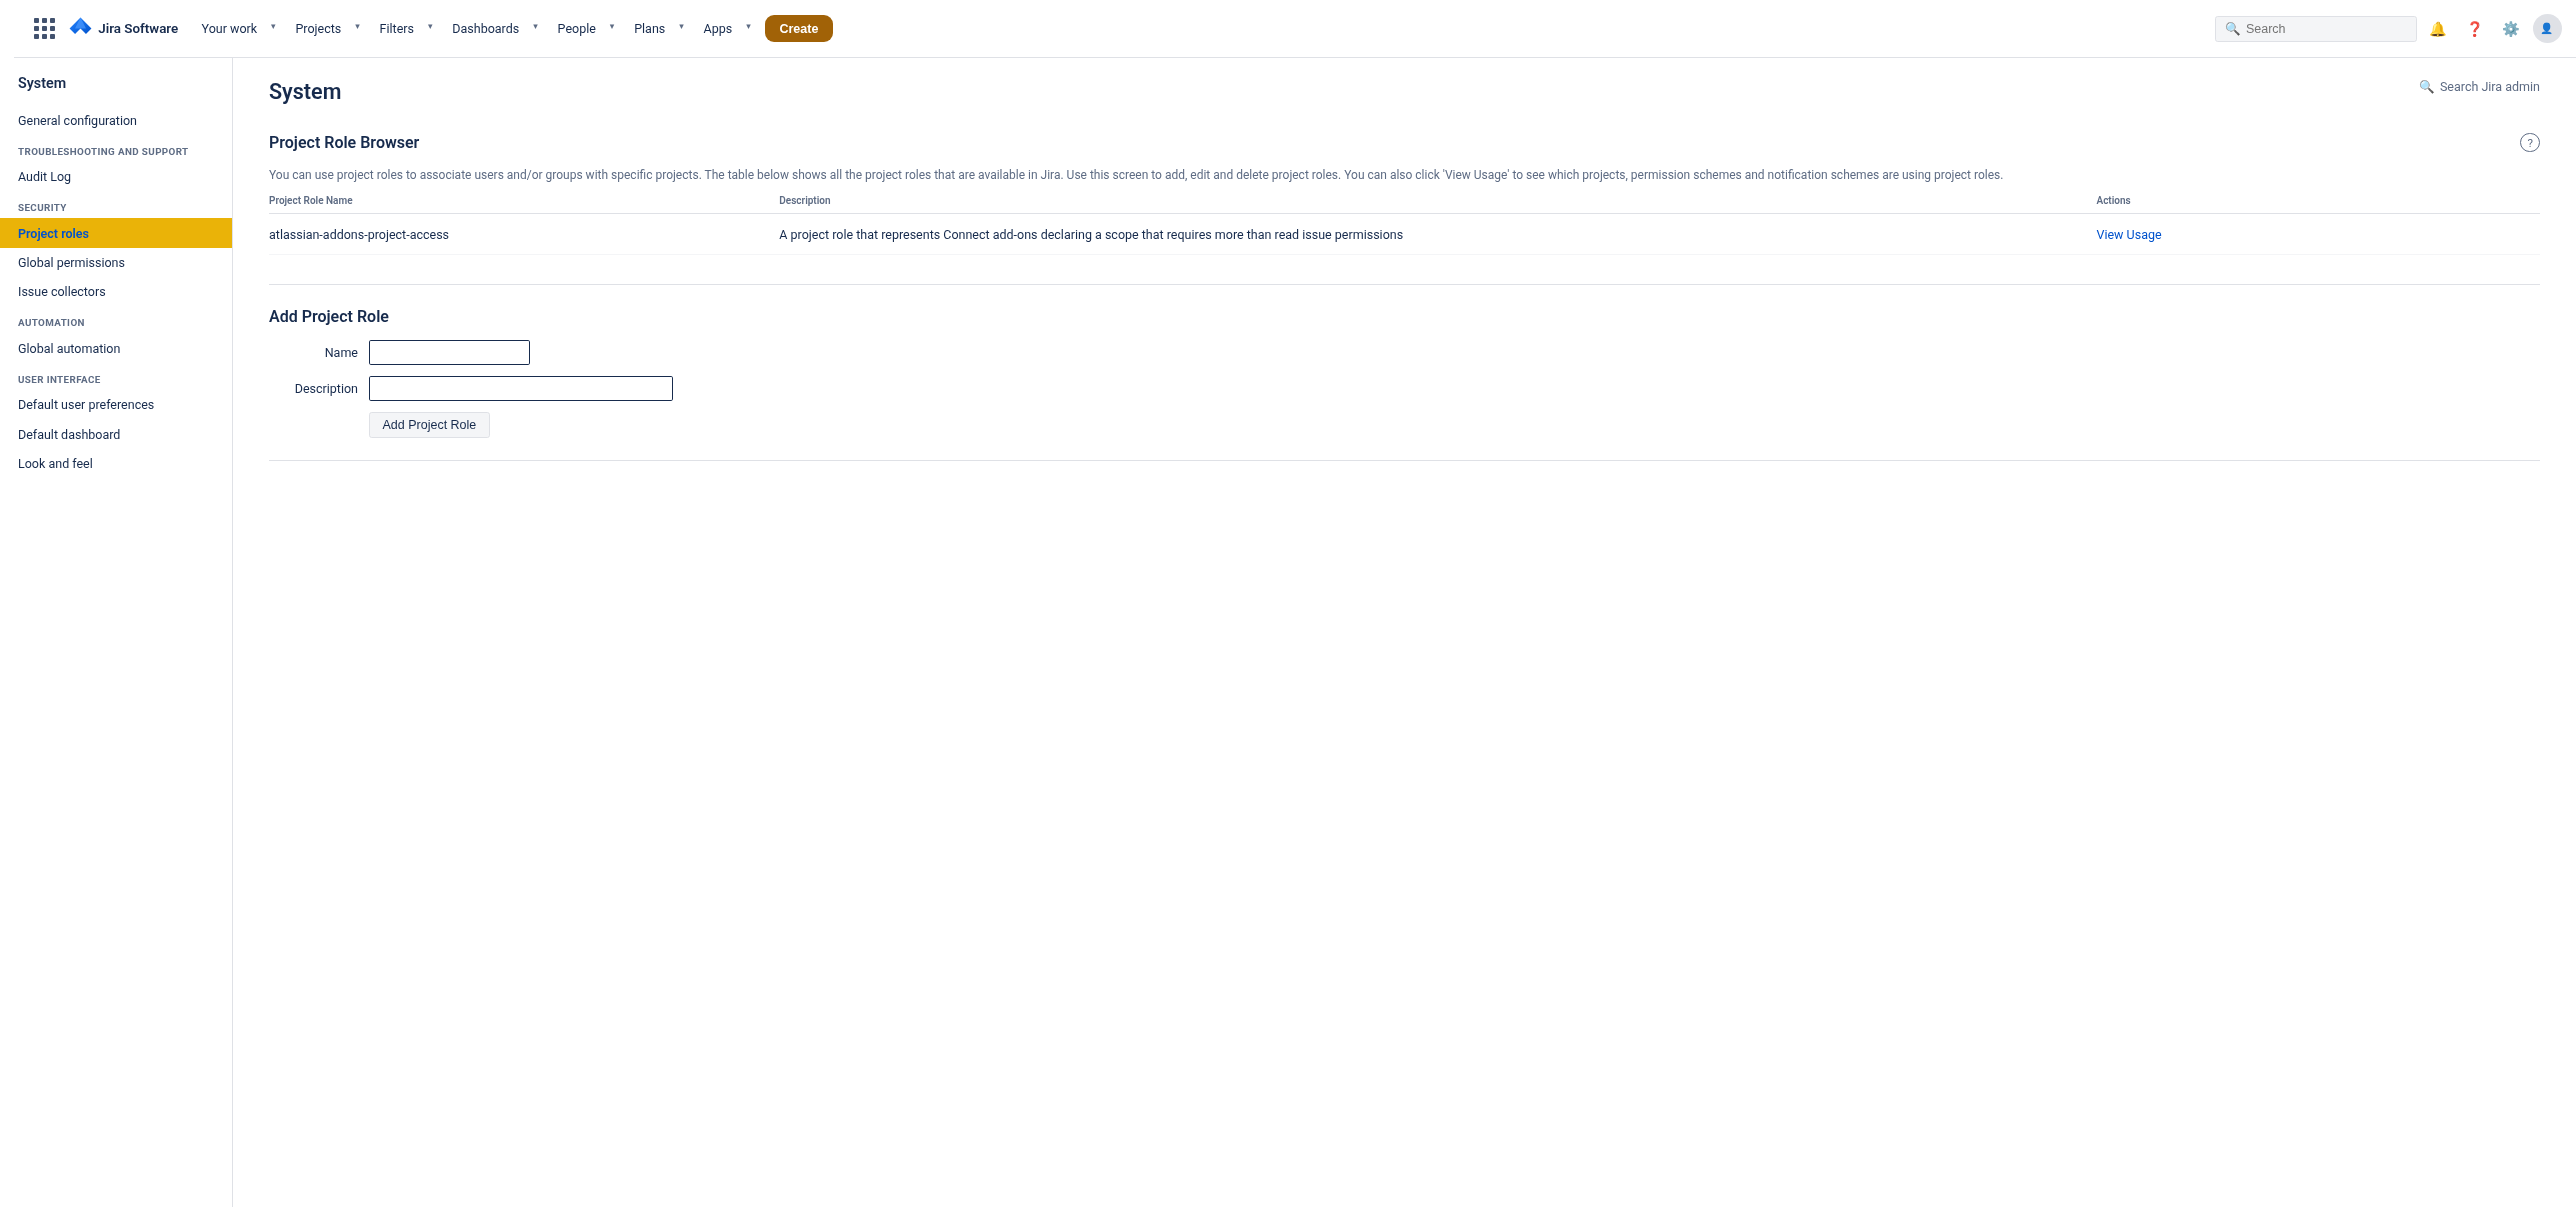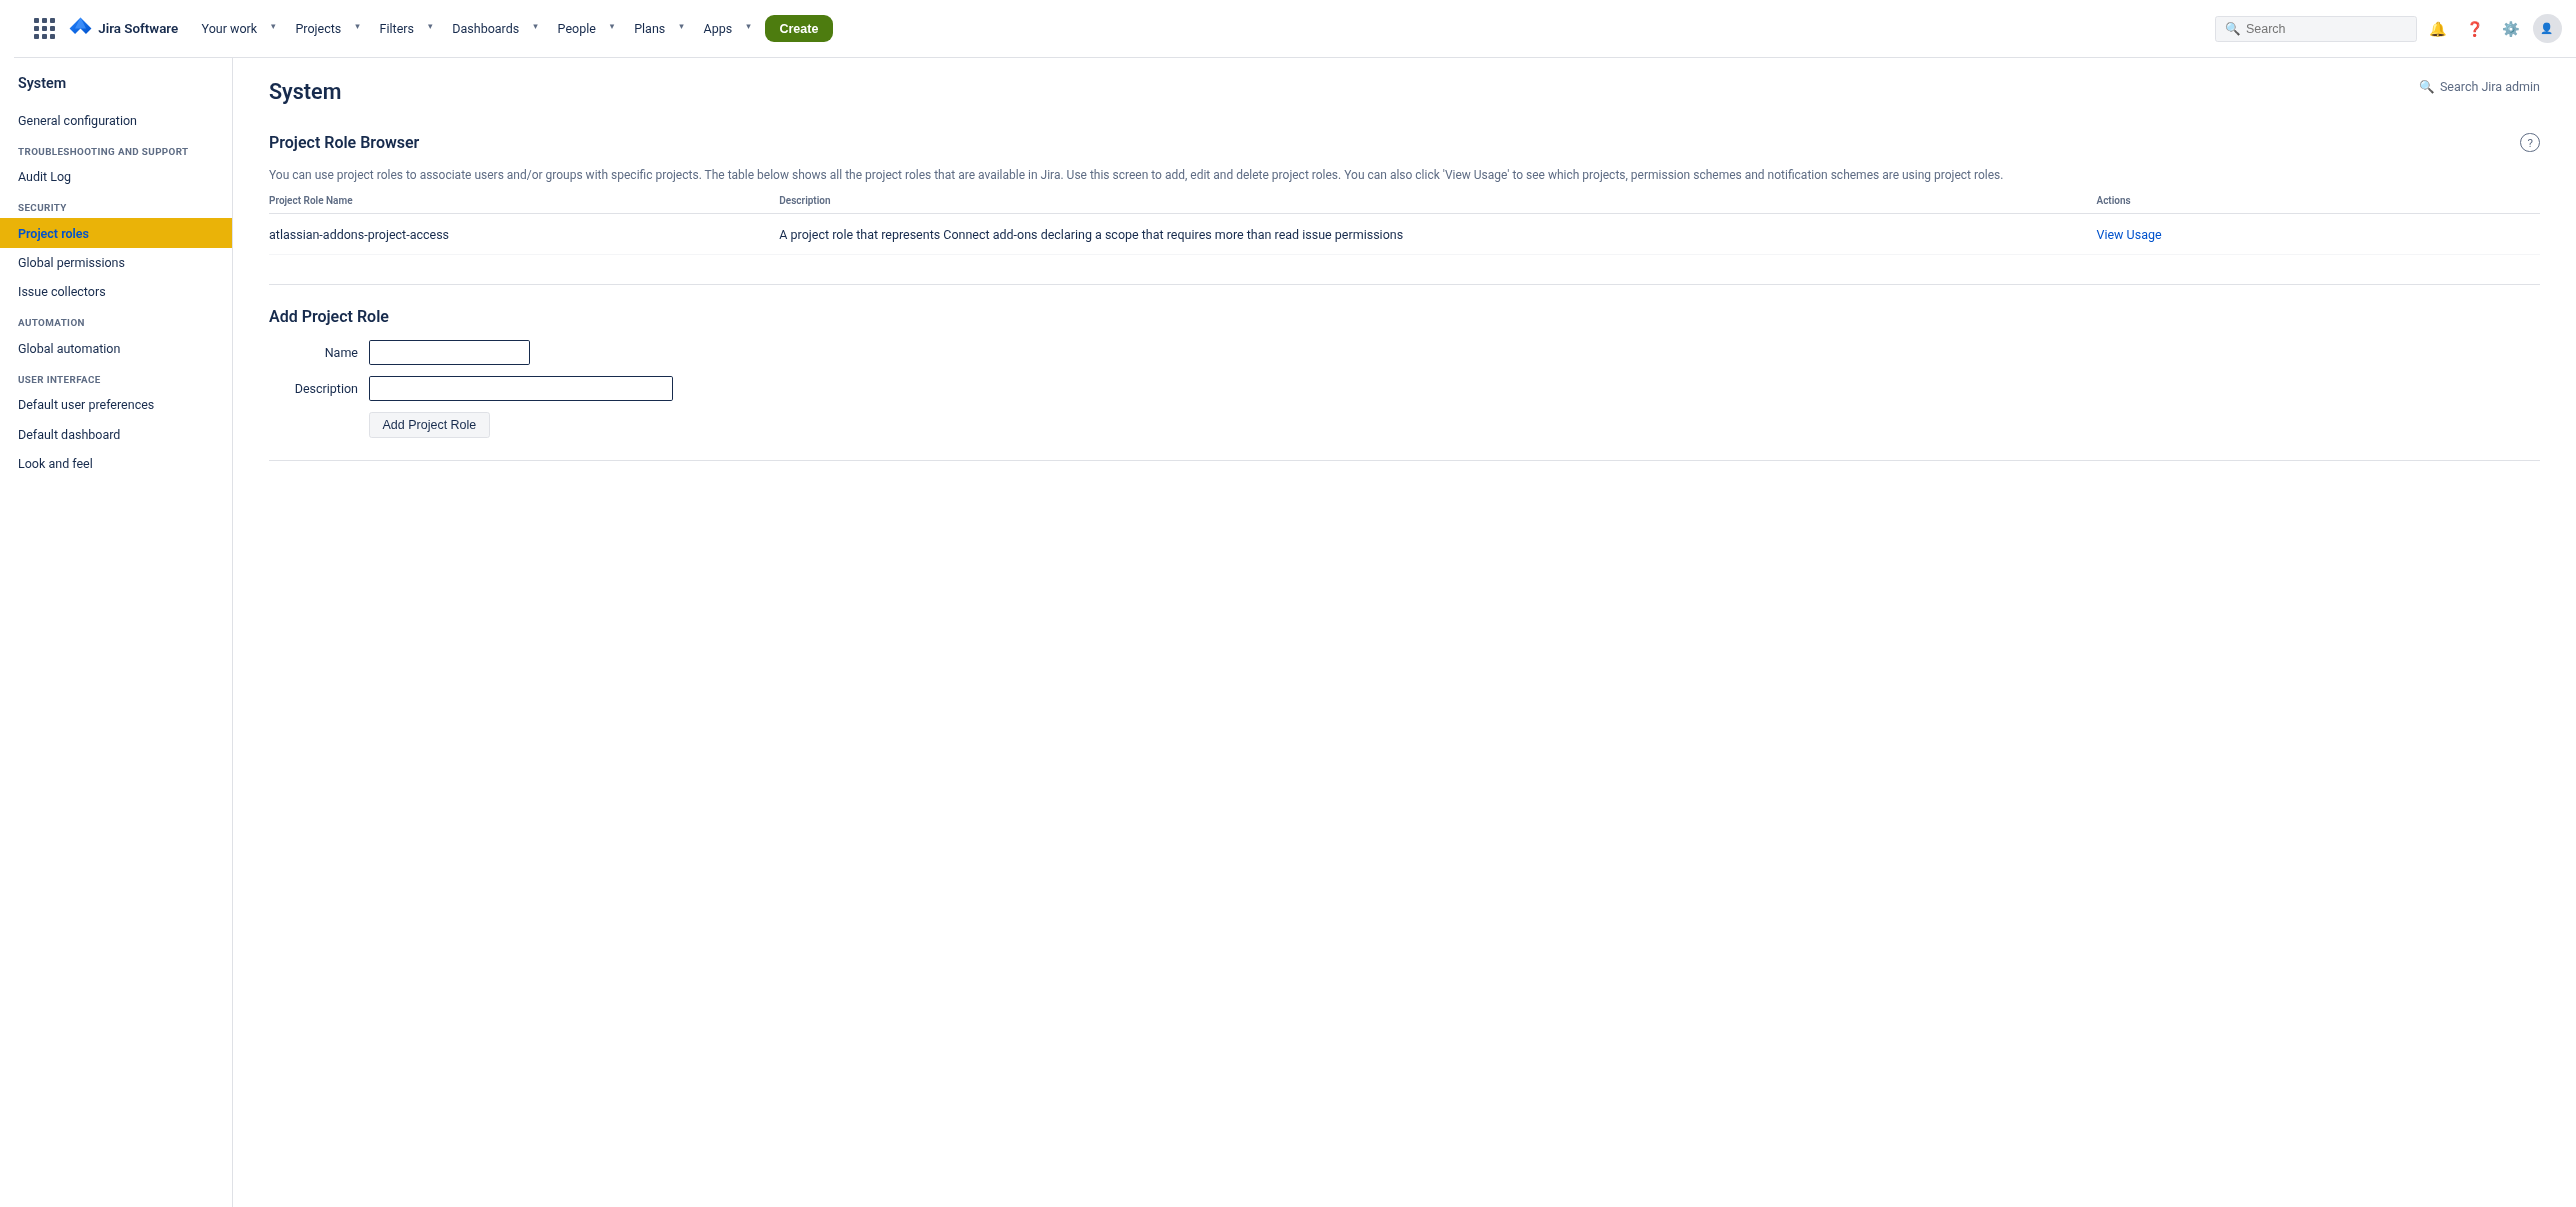--- a/index.html
+++ b/index.html
@@ -16,21 +16,21 @@
     .topnav-logo svg { width: 25px; height: 25px; }
     .topnav-logo-text { font-weight: 600; font-size: 13.4px; color: #172b4d; }
     .topnav-nav { display: flex; align-items: center; gap: 1.8px; flex: 1; }
     .topnav-nav-item {
       display: flex; align-items: flex-start; gap: 14px; padding: 5.4px 9px;
       border-radius: 2.7px; cursor: pointer; color: #172b4d; font-size: 12.5px;
       white-space: nowrap; user-select: none;
     }
     .chevron-down { font-size: 9px; color: #5e6c84; }
     .create-btn {
-      background: #4d7c0f; color: #fff; border: none; border-radius: 9px;
+      background: #a16207; color: #fff; border: none; border-radius: 9px;
       padding: 6.3px 14.3px; font-size: 12.5px; font-weight: 600; cursor: pointer;
       margin-left: 3.6px;
     }
     .topnav-right { display: flex; align-items: center; gap: 7.2px; margin-left: 14.3px; }
     .search-box {
       display: flex; align-items: center; gap: 5.4px; border: 0.9px solid #dfe1e6;
       border-radius: 2.7px; padding: 4.5px 9px; background: #f4f5f7; min-width: 197px;
       cursor: text;
     }
     .search-input { border: none; background: transparent; outline: none; font-size: 12.5px; color: #5e6c84; width: 100%; }

